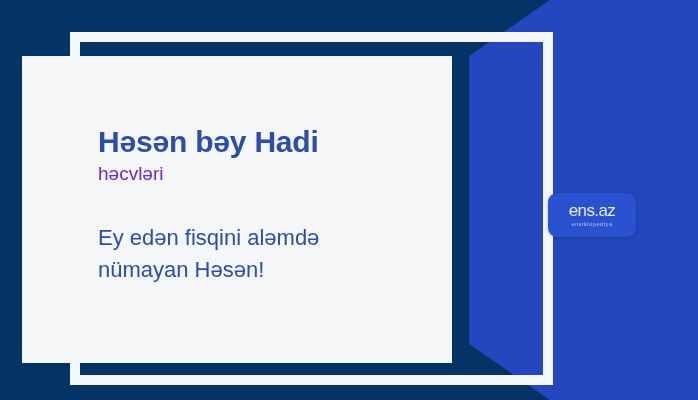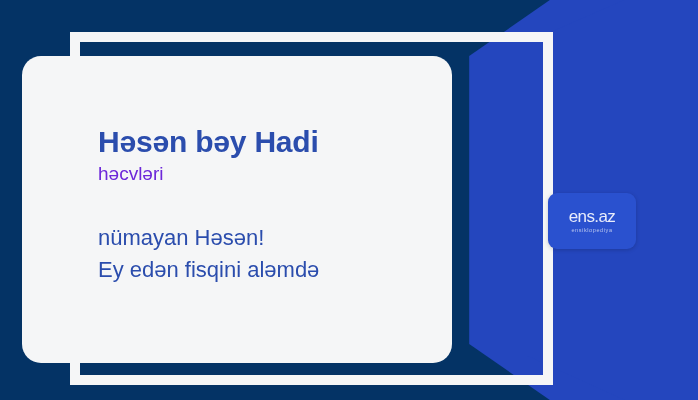--- a/index.html
+++ b/index.html
@@ -69,21 +69,20 @@
   }
 
   
   .card {
     position: absolute;
     left: 22px;
     top: 56px;
     width: 430px;
     height: 307px;
     background: #f5f6f7;
-    border-radius: 19px;
   }
 
   .card-inner {
     position: absolute;
     left: 76px;
     top: 70px;
     right: 20px;
   }
 
   .title {
@@ -116,21 +115,21 @@
     line-height: 1.45;
     white-space: nowrap;
   }
 
   
   .logo-badge {
     position: absolute;
     left: 548px;
     top: 193px;
     width: 88px;
-    height: 56px;
+    height: 44px;
     background: #2a51cf;
     border-radius: 9px;
     display: flex;
     flex-direction: column;
     align-items: center;
     justify-content: center;
     box-shadow: 0 1px 4px rgba(0,0,0,0.18);
   }
 
   .logo-word {
@@ -159,22 +158,22 @@
   <div class="bg-bright-top"></div>
   <div class="bg-bright-bottom"></div>
 
   <div class="frame"></div>
 
   <div class="card">
     <div class="card-inner">
       <h1 class="title">Həsən bəy Hadi</h1>
       <p class="subtitle">həcvləri</p>
       <div class="poem">
+        <div class="poem-line">Ey edən fisqini aləmdə</div>
         <div class="poem-line">nümayan Həsən!</div>
-        <div class="poem-line">Ey edən fisqini aləmdə</div>
       </div>
     </div>
   </div>
 
   <div class="logo-badge">
     <span class="logo-word">ens.az</span>
     <span class="logo-sub">ensiklopediya</span>
   </div>
 
 </div>

